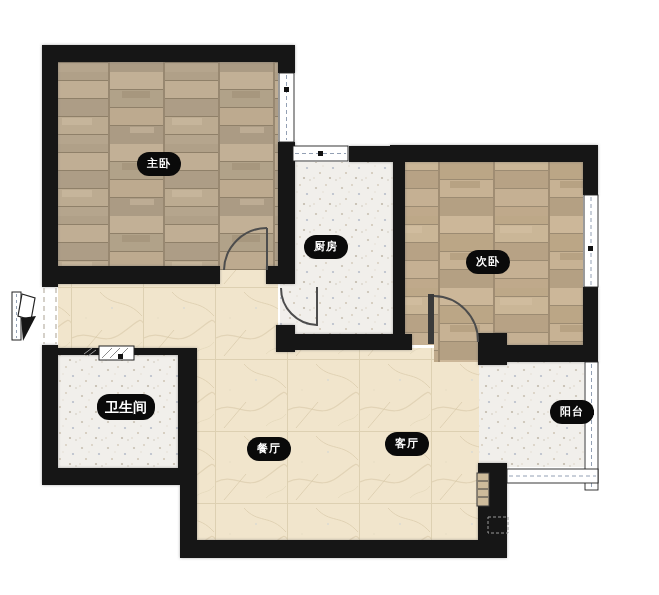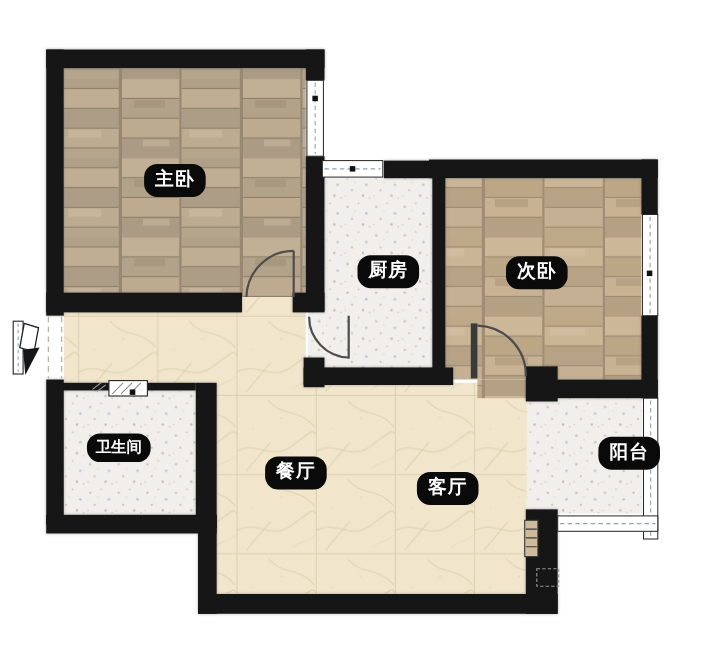--- a/index.html
+++ b/index.html
@@ -11,21 +11,21 @@
   .plan{position:absolute;left:0;top:0;width:659px;height:595px;}
   .wall{fill:var(--wall,#161616);}
   .door{stroke:var(--door,#4d4d4d);stroke-width:2;fill:none;}
   .leaf{fill:#3a3a3a;}
   .winframe{fill:#ffffff;stroke:#222;stroke-width:0.9;}
   .windash{stroke:var(--window-dash,#93a0b4);stroke-width:1;stroke-dasharray:4 3;fill:none;}
   .windot{fill:#111;}
   .pill{
     position:absolute;transform:translate(-50%,-50%);
     background:var(--label-bg,#0a0a0a);color:var(--label-text,#fff);
-    font-size:17px;font-weight:bold;letter-spacing:1px;line-height:1;
+    font-size:11px;font-weight:bold;letter-spacing:1px;line-height:1;
     padding:6px 10px 7px;border-radius:12px;white-space:nowrap;
   }
   .pill.sm{font-size:14px;padding:6px 8px;letter-spacing:0;}
 </style>
 </head>
 <body>
 
 <svg class="plan" viewBox="0 0 659 595" xmlns="http://www.w3.org/2000/svg">
   <defs>
     <filter id="wallShadow" x="-5%" y="-5%" width="110%" height="110%">
@@ -206,18 +206,18 @@
   <g>
     <g>
       <rect x="477" y="473" width="12" height="33" fill="#cdbb9b" stroke="#3a3a3a" stroke-width="1"></rect>
       <path d="M478 481 H488 M478 489 H488 M478 497 H488" stroke="#3a3a3a" stroke-width="1"></path>
     </g>
     <rect x="488" y="517" width="20" height="16" fill="none" stroke="#999" stroke-width="1" stroke-dasharray="3 2"></rect>
   </g>
 </svg>
 
 <div class="pill" style="left:159px;top:164px">主卧</div>
-<div class="pill" style="left:353px;top:247px">厨房</div>
-<div class="pill" style="left:488px;top:248px">次卧</div>
-<div class="pill sm" style="left:108px;top:407px">卫生间</div>
-<div class="pill" style="left:269px;top:430px">餐厅</div>
+<div class="pill" style="left:326px;top:247px">厨房</div>
+<div class="pill" style="left:488px;top:262px">次卧</div>
+<div class="pill sm" style="left:126px;top:407px">卫生间</div>
+<div class="pill" style="left:269px;top:449px">餐厅</div>
 <div class="pill" style="left:407px;top:444px">客厅</div>
 <div class="pill" style="left:572px;top:412px">阳台</div>
 
 </body></html>

